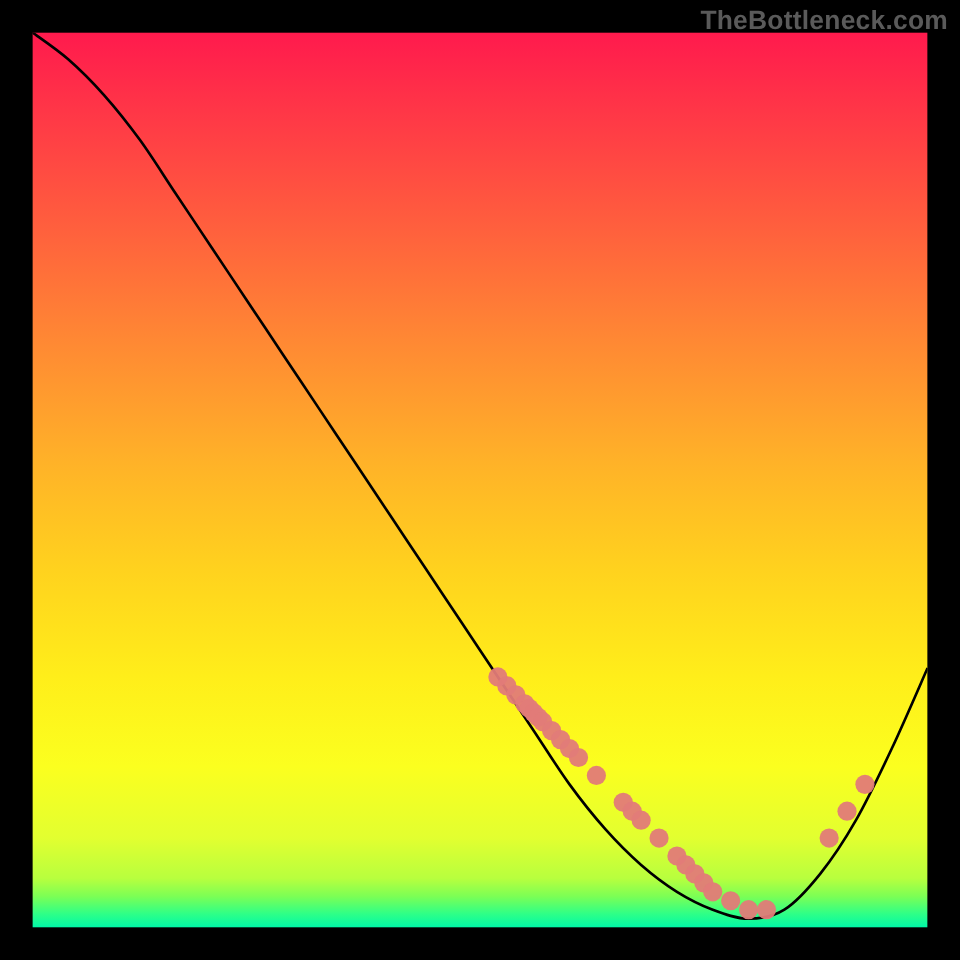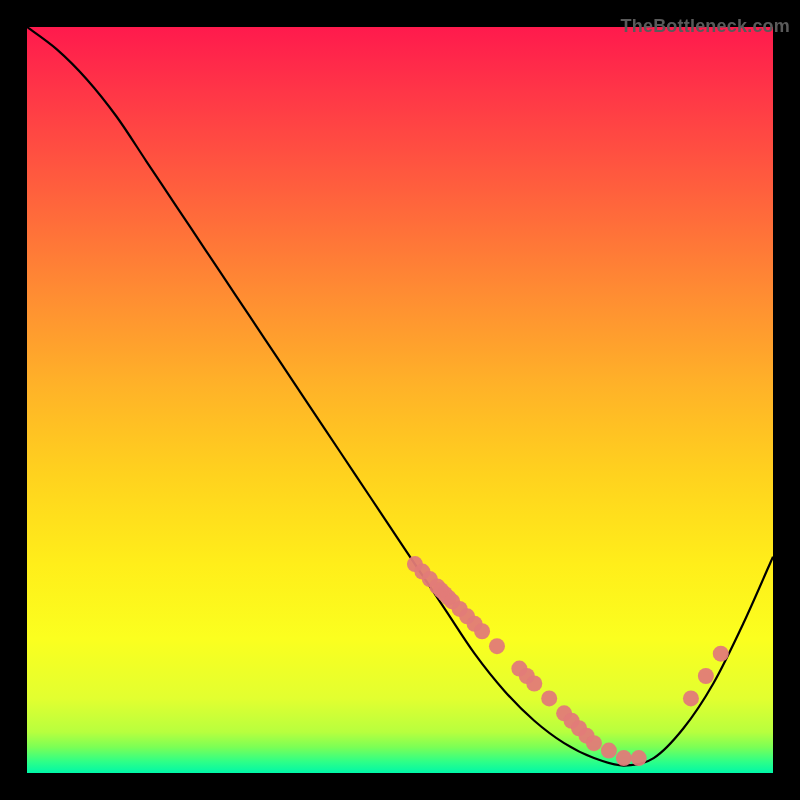--- a/index.html
+++ b/index.html
@@ -12,24 +12,24 @@
     font-family: Arial, Helvetica, sans-serif;
   }
   .outer {
     position: relative;
     width: 800px;
     height: 800px;
     background: #000;
   }
   .watermark {
     position: absolute;
-    top: 16px;
+    top: 4px;
     right: 10px;
     color: #5a5a5a;
-    font-size: 18px;
+    font-size: 22px;
     font-weight: bold;
     letter-spacing: 0.2px;
     z-index: 10;
   }
   .plot-wrap {
     position: absolute;
     left: 27px;
     top: 27px;
     width: 746px;
     height: 746px;

